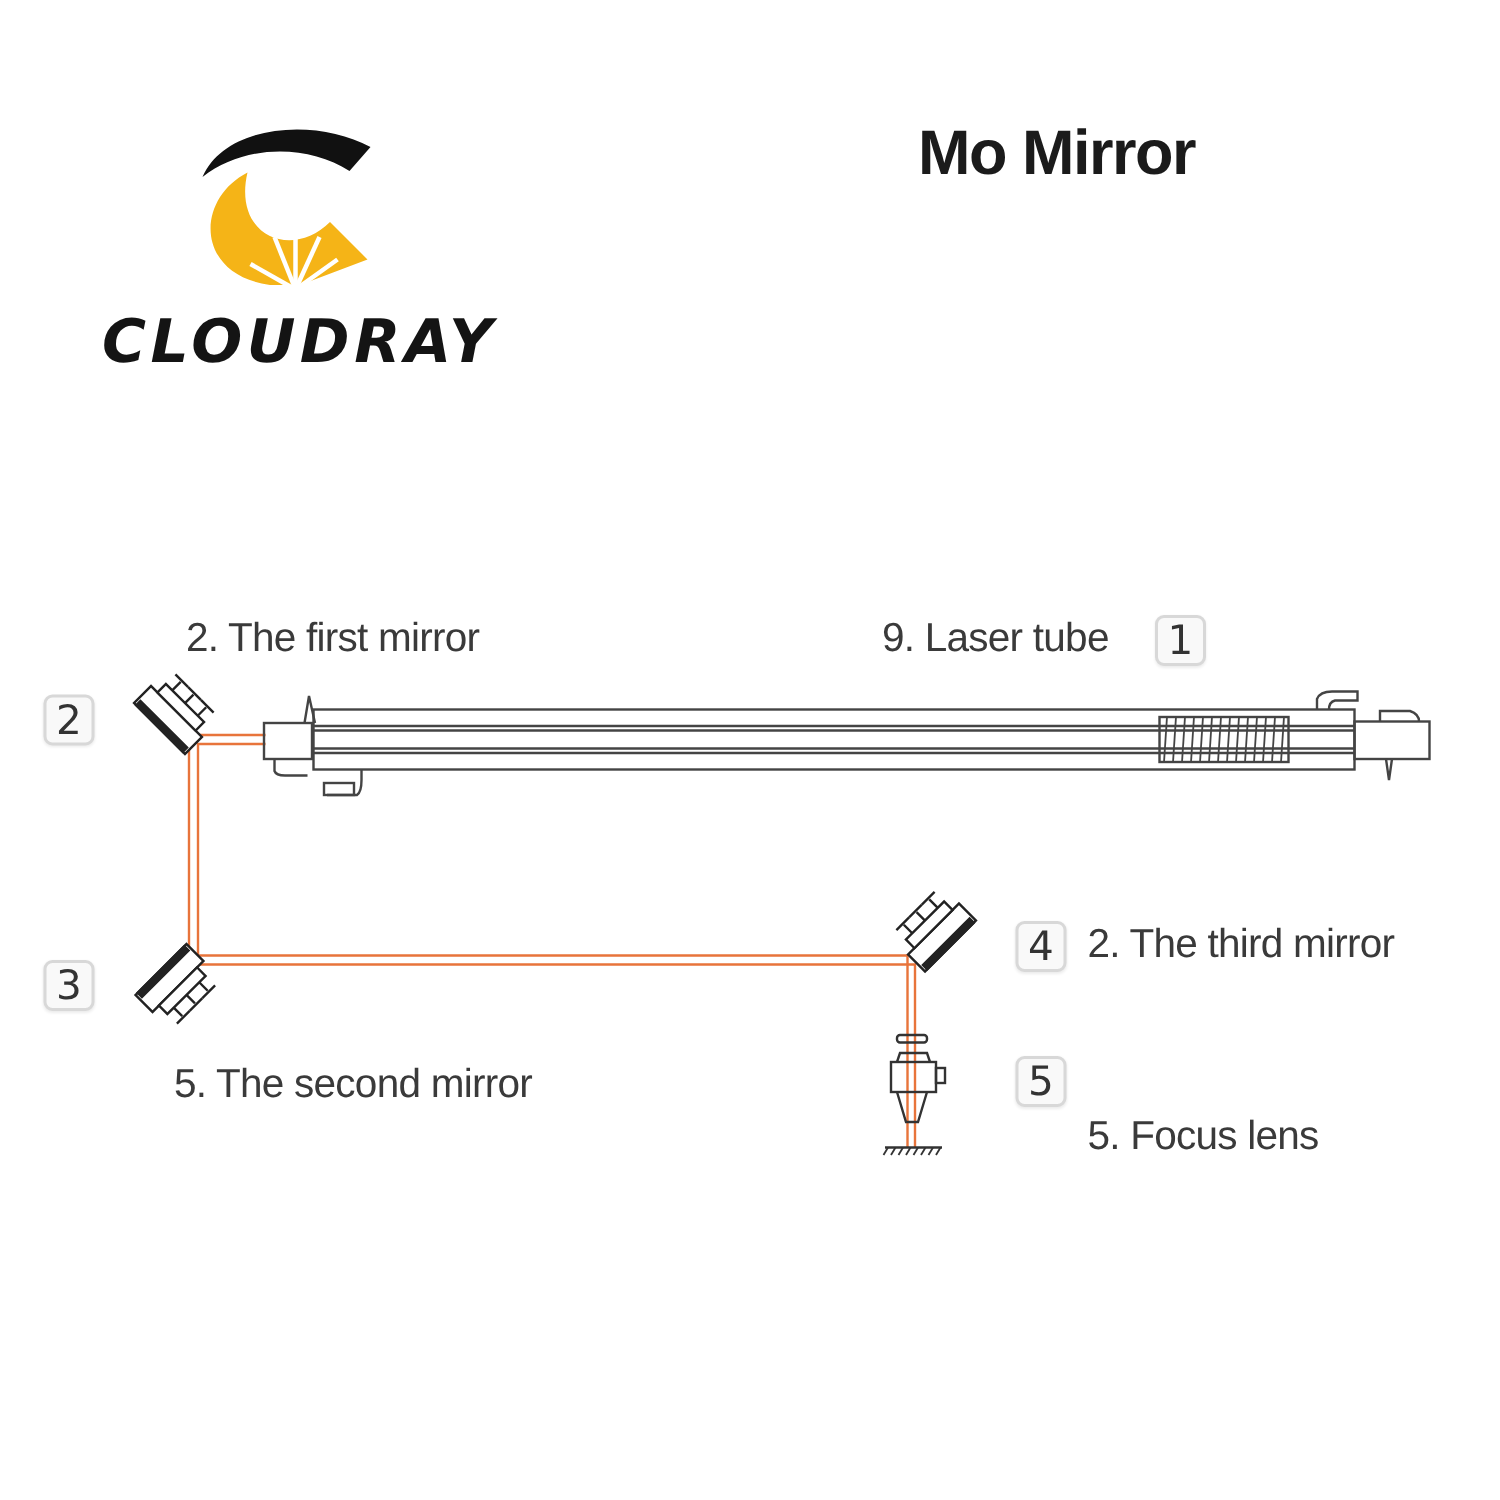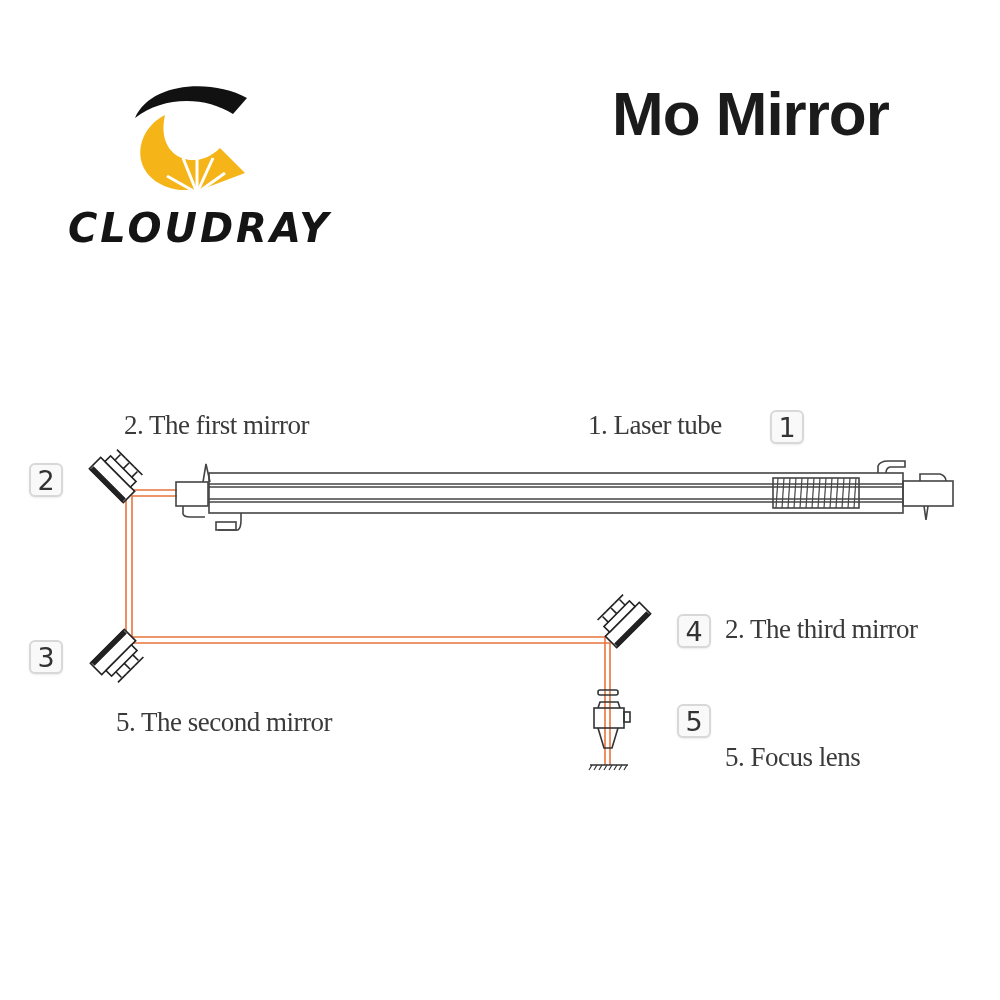--- a/index.html
+++ b/index.html
@@ -2,24 +2,24 @@
 <html><head>
 <meta charset="utf-8">
 <style>
   html, body { margin: 0; padding: 0; background: #ffffff; }
   body { width: 1000px; height: 1000px; position: relative; overflow: hidden;
          font-family: "Liberation Sans", "DejaVu Sans", sans-serif; color: #333; }
   .abs { position: absolute; }
   .logo-svg { left: 125px; top: 78px; }
   .brand { left: 68px; top: 205px; font-size: 40px; font-weight: bold; letter-spacing: 3px;
            color: #141414; font-family: "DejaVu Sans", sans-serif; font-style: italic; }
-  .title { left: 612px; top: 78px; font-size: 62px; font-weight: bold; color: #1b1b1b;
+  .title { left: 612px; top: 78px; font-size: 42px; font-weight: bold; color: #1b1b1b;
            letter-spacing: -1px; font-family: "Liberation Sans", sans-serif; }
   .label { font-size: 27px; color: #3a3a3a; font-weight: normal; white-space: nowrap;
-           font-family: Liberation Serif, serif; letter-spacing: -0.5px; }
+           font-family: Liberation Sans, sans-serif; letter-spacing: -0.5px; }
   .badge { width: 34px; height: 34px; border: 2px solid #d8d8d8; border-radius: 6px;
            box-sizing: border-box; display: flex; align-items: center; justify-content: center;
            font-size: 27px; color: #333; background: #f9f9f9;
            font-family: "DejaVu Sans", sans-serif; box-shadow: 0 1px 2px rgba(0,0,0,0.08); }
   svg.diagram { left: 0; top: 0; }
 </style>
 </head>
 <body>
 
 <svg class="abs logo-svg" width="130" height="120" viewBox="0 0 130 120">
@@ -134,21 +134,21 @@
         <line x1="617" y1="765" x2="614" y2="770"></line>
       <line x1="622" y1="765" x2="619" y2="770"></line>
         <line x1="627" y1="765" x2="624" y2="770"></line>
     </g>
   </g>
 </svg>
 
 <div class="abs label" style="left:124px; top:410px;">2. The first mirror</div>
 <div class="abs badge" style="left:29px; top:463px;">2</div>
 
-<div class="abs label" style="left:588px; top:410px;">1. Laser tube</div>
+<div class="abs label" style="left:588px; top:410px;">9. Laser tube</div>
 <div class="abs badge" style="left:770px; top:410px;">1</div>
 
 <div class="abs badge" style="left:29px; top:640px;">3</div>
 <div class="abs label" style="left:116px; top:707px;">5. The second mirror</div>
 
 <div class="abs badge" style="left:677px; top:614px;">4</div>
 <div class="abs label" style="left:725px; top:614px;">2. The third mirror</div>
 
 <div class="abs badge" style="left:677px; top:704px;">5</div>
 <div class="abs label" style="left:725px; top:702px;margin-top:40px;">5. Focus lens</div>

